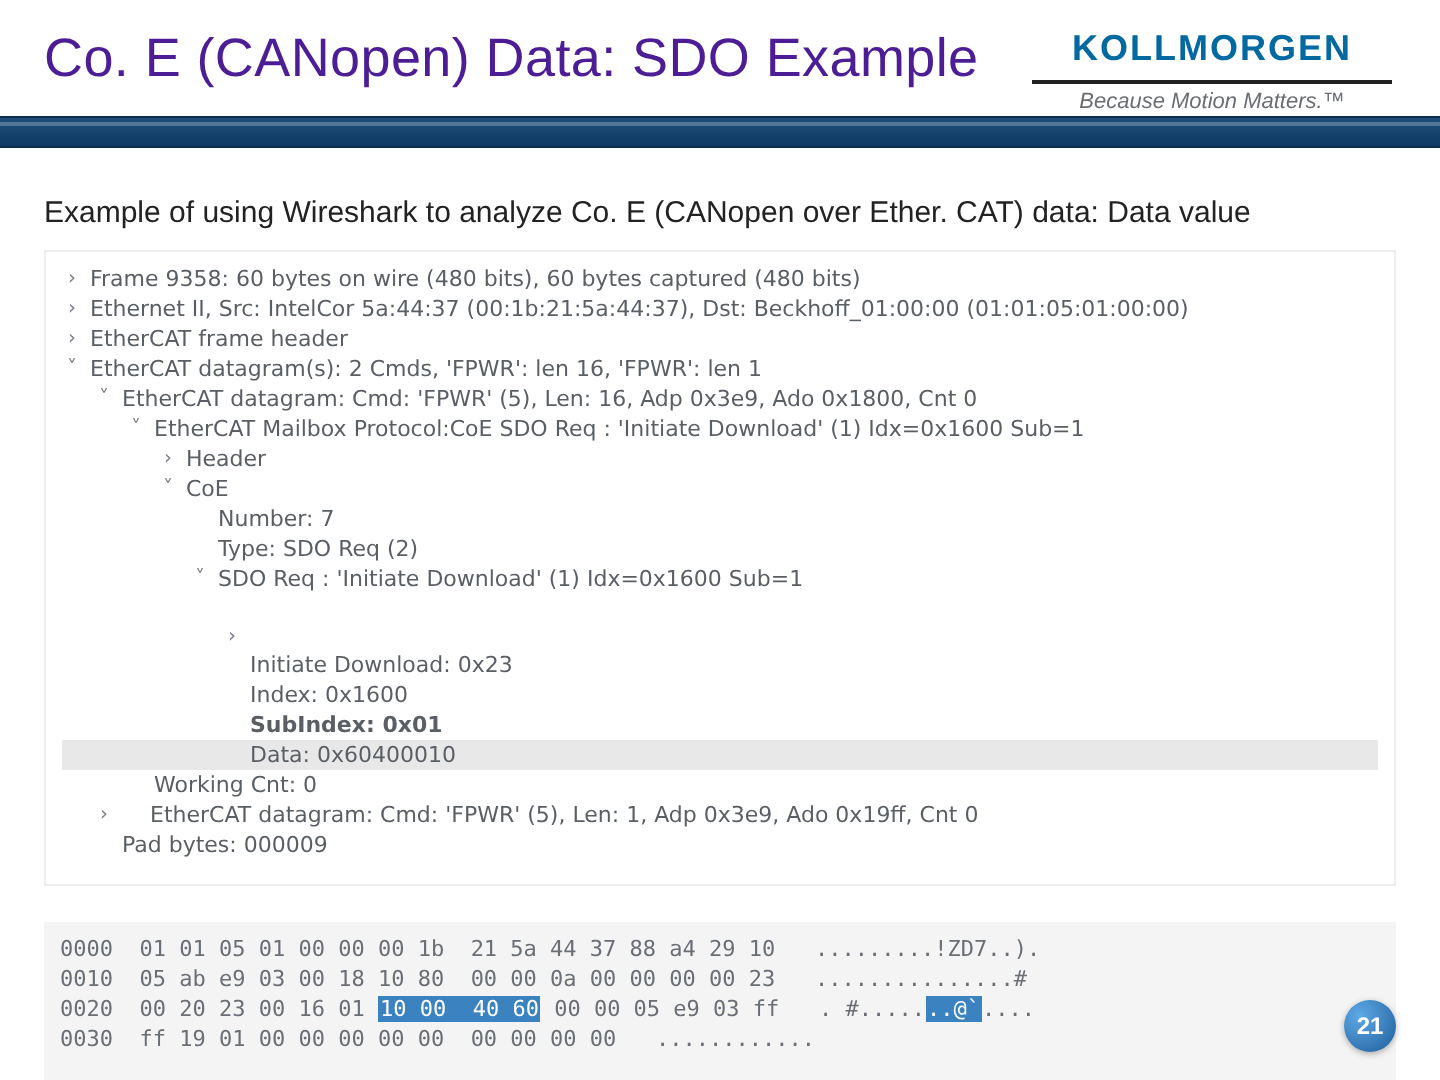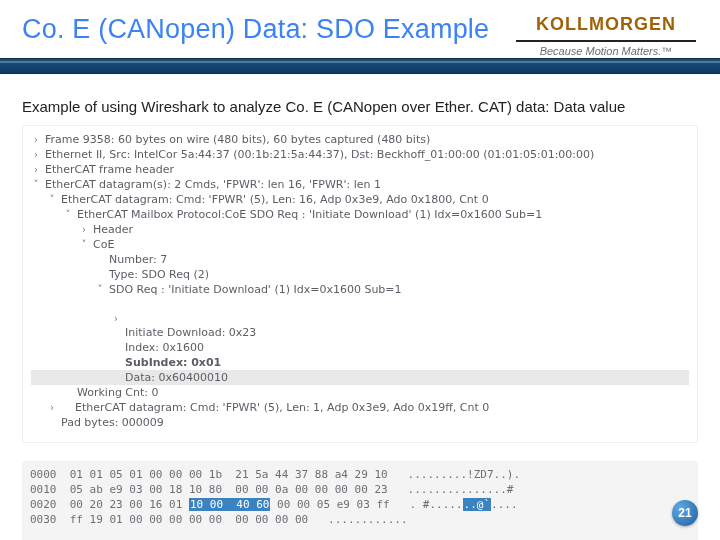--- a/index.html
+++ b/index.html
@@ -1,22 +1,22 @@
 <!DOCTYPE html>
 <html><head>
 <meta charset="utf-8">
 <style>
   * { margin: 0; padding: 0; box-sizing: border-box; }
   html, body { width: 720px; height: 540px; font-family: Arial, Helvetica, sans-serif; background: #fff; overflow: hidden; }
   .slide { position: relative; width: 720px; height: 540px; }
   
   .header { position: relative; height: 70px; padding: 14px 0 0 22px; }
-  .title { font-size: 27px; font-weight: 400; color: #3b82f6; letter-spacing: 0.2px; }
+  .title { font-size: 27px; font-weight: 400; color: #4c1d95; letter-spacing: 0.2px; }
   .brand { position: absolute; top: 14px; right: 24px; text-align: center; width: 180px; }
-  .brand-name { font-weight: 700; font-size: 18px; letter-spacing: 1px; color: #a16207; }
+  .brand-name { font-weight: 700; font-size: 18px; letter-spacing: 1px; color: #0369a1; }
   .brand-rule { border-top: 2px solid #222; margin: 5px 0 3px 0; }
   .brand-tag { font-size: 11px; font-style: italic; color: #6a6d72; }
   .blue-bar { position: absolute; left: 0; right: 0; top: 58px; height: 16px; background: linear-gradient(#1f4d7a,#0d3a63); border-top: 1px solid #0b2e4f; border-bottom: 1px solid #0b2e4f; }
   .blue-bar::after { content: ""; position: absolute; left: 0; top: 2px; right: 0; height: 2px; background: rgba(255,255,255,0.25); }
   
   .body { padding: 28px 22px 0 22px; }
   .lead { font-size: 15px; color: #222; margin-bottom: 10px; }
   .pane { border: 1px solid #eee; background: #fff; padding: 6px 8px 12px 8px; font-family: "DejaVu Sans", Verdana, Arial, sans-serif; font-size: 11px; line-height: 15px; color: #5a5f66; }
   .row-wrap { display: flex; align-items: center; }
   .caret { width: 10px; text-align: center; color: #7a7f86; font-size: 10px; user-select: none; }

